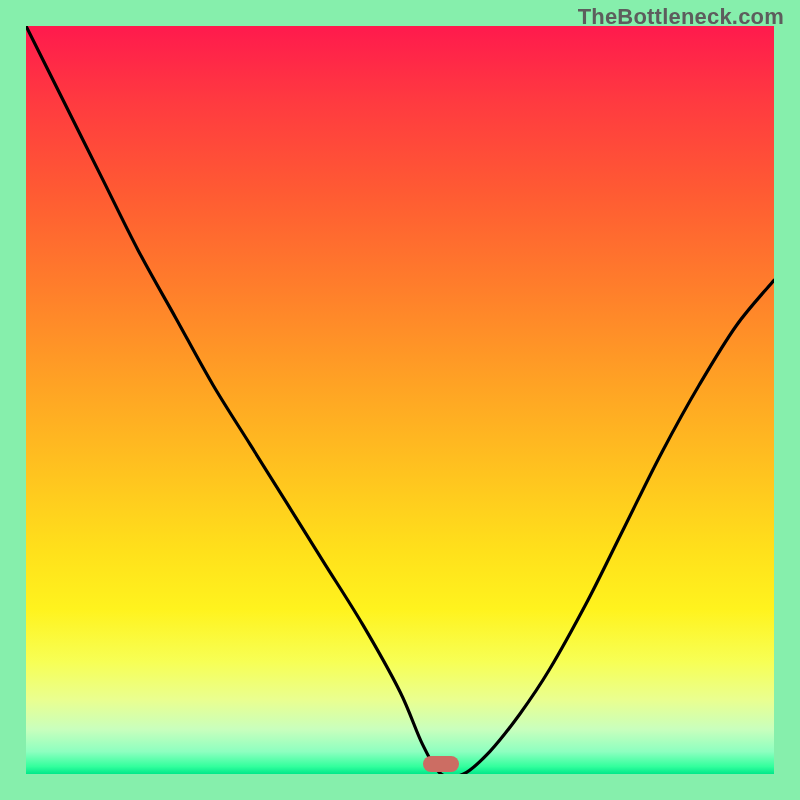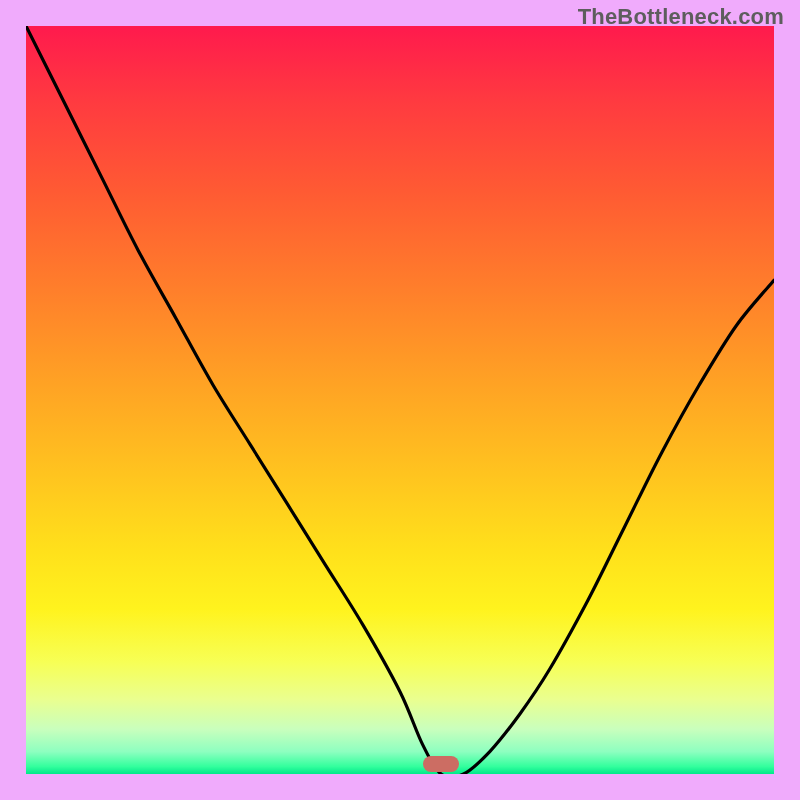--- a/index.html
+++ b/index.html
@@ -9,21 +9,21 @@
     height: 800px;
     background: #000;
     overflow: hidden;
   }
   .frame {
     position: absolute;
     top: 0;
     left: 0;
     width: 800px;
     height: 800px;
-    background: #f0abfc;
+    background: #86efac;
   }
   .plot-area {
     position: absolute;
     top: 26px;
     left: 26px;
     width: 748px;
     height: 748px;
     
     background: linear-gradient(
       to bottom,

